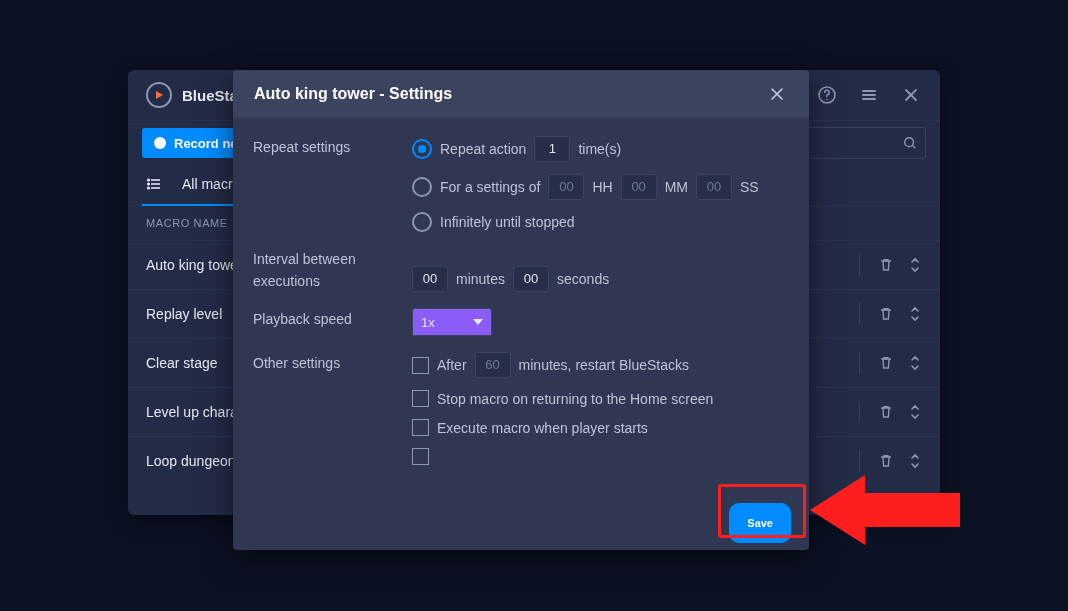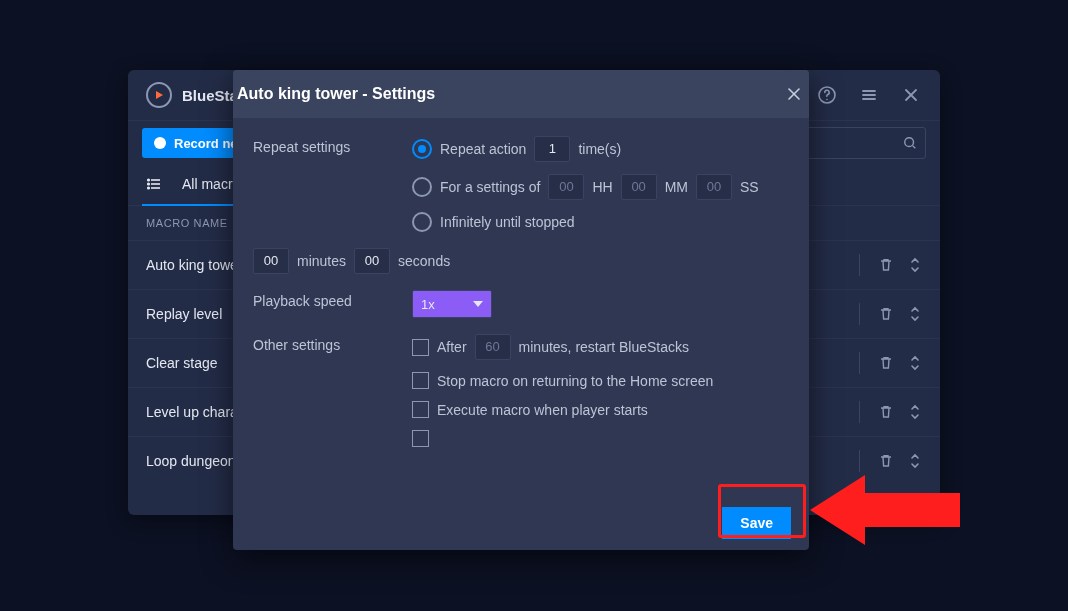--- a/index.html
+++ b/index.html
@@ -35,21 +35,21 @@
   .tab{display:flex;align-items:center;gap:20px;height:100%;border-bottom:2px solid var(--accent);color:var(--text-bright);padding:0 4px;}
 
   .list-header{height:34px;display:flex;align-items:center;padding:0 18px;font-size:11px;letter-spacing:.6px;color:var(--muted);}
   .rows{flex:1;display:flex;flex-direction:column;}
   .row{height:48px;display:flex;align-items:center;padding:0 18px;border-top:1px solid var(--row-border);color:var(--text-bright);}
   .row-actions{margin-left:auto;display:flex;align-items:center;gap:14px;color:var(--muted);}
   .vline{width:1px;height:22px;background:var(--border);margin:0 4px;}
 
   
   .modal{position:absolute;left:233px;top:70px;width:576px;height:480px;background:var(--panel2);border-radius:4px;box-shadow:0 8px 30px rgba(0,0,0,.55);display:flex;flex-direction:column;}
-  .modal-head{height:48px;background:var(--panel3);display:flex;align-items:center;padding:0 4px;border-radius:4px 4px 0 0;}
+  .modal-head{height:48px;background:var(--panel3);display:flex;align-items:center;padding:0 21px;border-radius:4px 4px 0 0;}
   .modal-title{color:#fff;font-size:16px;font-weight:600;}
   .modal-close{margin-left:auto;width:22px;height:22px;cursor:pointer;color:#c8cee0;display:flex;align-items:center;justify-content:center;}
   .modal-body{flex:1;padding:18px 20px 14px 20px;display:flex;flex-direction:column;gap:6px;}
   .sect{display:flex;gap:24px;}
   .sect-label{width:135px;color:var(--text);flex-shrink:0;line-height:22px;}
   .sect-content{flex:1;display:flex;flex-direction:column;gap:12px;justify-content:flex-end;}
   .hline{display:flex;align-items:center;gap:8px;flex-wrap:wrap;}
 
   .radio{width:16px;height:16px;border-radius:50%;border:2px solid var(--muted);flex-shrink:0;display:flex;align-items:center;justify-content:center;cursor:pointer;}
   .radio.checked{border-color:var(--accent);}
@@ -57,21 +57,21 @@
 
   .chk{width:15px;height:15px;border:1.5px solid var(--muted);flex-shrink:0;cursor:pointer;}
 
   .numbox{width:34px;height:24px;background:#272f48;border:1px solid var(--border);color:var(--text-bright);text-align:center;line-height:24px;font-size:13px;border-radius:2px;}
   .numbox.dim{color:#6d7896;}
 
   .sel{height:26px;width:62px;background:#8b5cf6;border:1px solid var(--border);display:flex;align-items:center;padding:0 8px;color:var(--text-bright);font-size:13px;border-radius:2px;gap:10px;cursor:pointer;}
   .sel svg{margin-left:auto;}
 
   .modal-foot{height:54px;display:flex;align-items:center;justify-content:flex-end;padding:0 18px;}
-  .save-btn{background:var(--accent);color:#fff;font-weight:600;font-size:14px;height:32px;padding:0 18px;display:flex;align-items:center;border-radius:0;cursor:pointer;}
+  .save-btn{background:var(--accent);color:#fff;font-weight:600;font-size:11px;height:40px;padding:0 18px;display:flex;align-items:center;border-radius:10px;cursor:pointer;}
 
   .save-ring{position:absolute;border:3px solid #ff1e1e;border-radius:3px;pointer-events:none;}
   .arrow{position:absolute;pointer-events:none;}
 
   svg{display:block;}
 </style>
 </head>
 <body>
 
 <div class="window">
@@ -237,20 +237,21 @@
           <span>SS</span>
         </div>
         <div class="hline">
           <span class="radio"></span>
           <span>Infinitely until stopped</span>
         </div>
       </div>
     </div>
 
     <div class="sect" style="margin-top:10px;">
+      <div class="sect-label">Interval between executions</div>
       <div class="sect-content">
         <div class="hline">
           <span class="numbox">00</span>
           <span>minutes</span>
           <span class="numbox">00</span>
           <span>seconds</span>
         </div>
       </div>
     </div>
 

